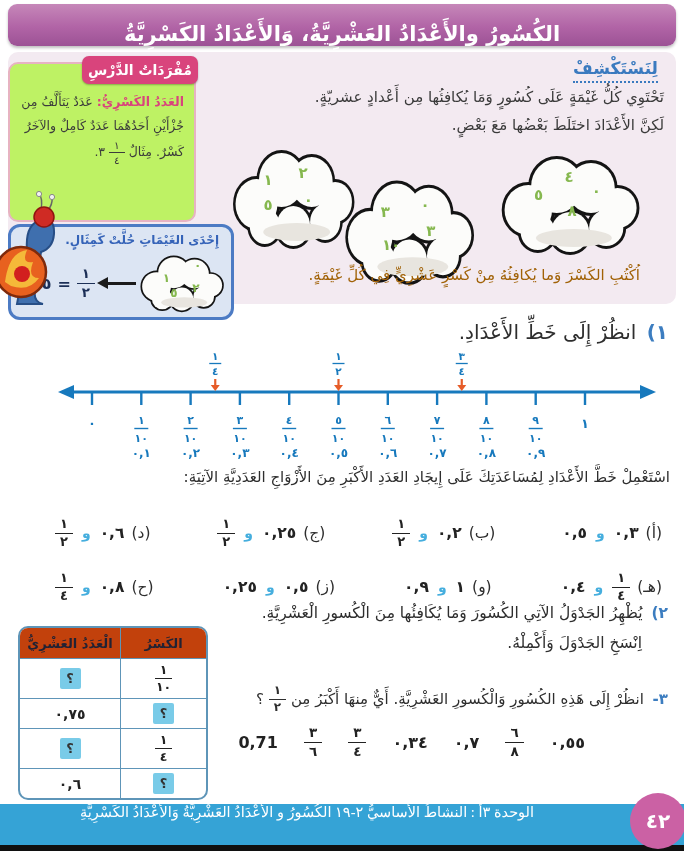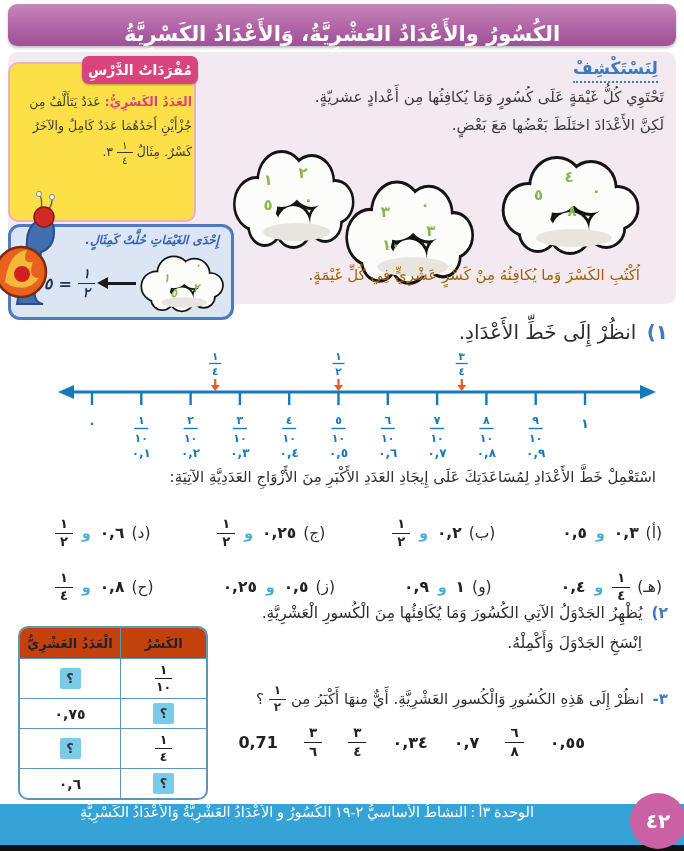--- a/index.html
+++ b/index.html
@@ -24,31 +24,31 @@
 
   .cloud{position:absolute;}
   .cloud svg{position:absolute;inset:0;width:100%;height:100%;}
   .cloud-digit{position:absolute;transform:translate(-50%,-50%);color:var(--c-cloud_digits,#86b84f);
                font-size:15px;font-weight:bold;direction:ltr;z-index:2;}
   .cloud-1{right:28px;top:96px;width:152px;height:112px;}
   .cloud-2{right:194px;top:120px;width:142px;height:118px;}
   .cloud-3{right:314px;top:90px;width:134px;height:112px;}
 
   
-  .vocab-box{position:absolute;left:8px;top:62px;width:188px;height:160px;background:#fde047;
+  .vocab-box{position:absolute;left:8px;top:62px;width:188px;height:160px;background:#bef264;
              border:2px solid #e7b3c2;border-radius:10px;box-sizing:border-box;}
   .vocab-badge{position:absolute;top:-8px;right:-4px;width:116px;height:28px;border-radius:7px;
                background:var(--c-badge,#d9447c);color:#fff;font-size:14px;font-weight:bold;
                display:flex;align-items:center;justify-content:center;box-shadow:0 1px 2px rgba(0,0,0,.3);}
-  .vocab-text{padding:26px 2px 4px 8px;font-size:12.5px;line-height:1.95;color:#3c3c3c;text-align:right;}
+  .vocab-text{padding:26px 10px 4px 8px;font-size:12.5px;line-height:1.95;color:#3c3c3c;text-align:right;}
   .vocab-term{color:var(--c-badge,#d9447c);font-weight:bold;}
 
   
   .example-box{position:absolute;left:8px;top:224px;width:226px;height:96px;background:#dce5f3;
-               border:3px solid var(--c-example_border,#4c7bc4);border-radius:12px;box-sizing:border-box;font-style:italic;}
+               border:3px solid var(--c-example_border,#4c7bc4);border-radius:12px;box-sizing:border-box;}
   .example-title{position:absolute;top:6px;right:12px;color:#3563b8;font-size:12px;font-weight:bold;white-space:nowrap;}
   .example-content{position:absolute;bottom:2px;right:2px;left:4px;display:flex;direction:rtl;
                    align-items:center;gap:1px;}
   .mini-cloud{position:relative;width:92px;height:64px;flex:0 0 auto;}
   .mini-cloud .cloud-digit{font-size:12px;}
   .arrow-left{position:relative;width:28px;height:3px;background:#1b1b1b;flex:0 0 auto;margin-left:12px;}
   .arrow-left::before{content:"";position:absolute;left:-11px;top:-5px;border:6.5px solid transparent;
                       border-right:11px solid #1b1b1b;border-left:0;}
   .example-eq{display:flex;direction:rtl;align-items:center;gap:6px;color:#1c2f56;
               font-weight:bold;font-size:16px;}
@@ -58,21 +58,21 @@
   
   .frac{display:inline-flex;flex-direction:column;align-items:center;line-height:1.15;
         font-size:0.84em;vertical-align:middle;direction:ltr;}
   .frac .fn{border-bottom:1.6px solid currentColor;padding:0 5px 1px;}
   .frac .fd{padding-top:1px;}
 
   
   .q-line{position:absolute;font-size:20px;color:#2e2e2e;white-space:nowrap;}
   .q-num{color:var(--c-q_number,#3c7dc0);font-weight:bold;margin-left:4px;}
   .q1-line{right:16px;top:320px;}
-  .q1-instruction{position:absolute;right:28px;top:468px;font-size:15px;color:#2e2e2e;white-space:nowrap;}
+  .q1-instruction{position:absolute;right:14px;top:468px;font-size:15px;color:#2e2e2e;white-space:nowrap;}
   .q2-line1{right:16px;top:604px;font-size:15.5px;}
   .q2-line2{position:absolute;right:42px;top:634px;font-size:15.5px;color:#2e2e2e;}
   .q3-line{right:16px;top:684px;font-size:15px;}
   .q3-line .frac{font-size:12px;font-weight:bold;}
 
   
   .numberline{position:absolute;left:0;top:350px;width:684px;height:116px;}
   .numberline svg{direction:ltr;}
 
   

